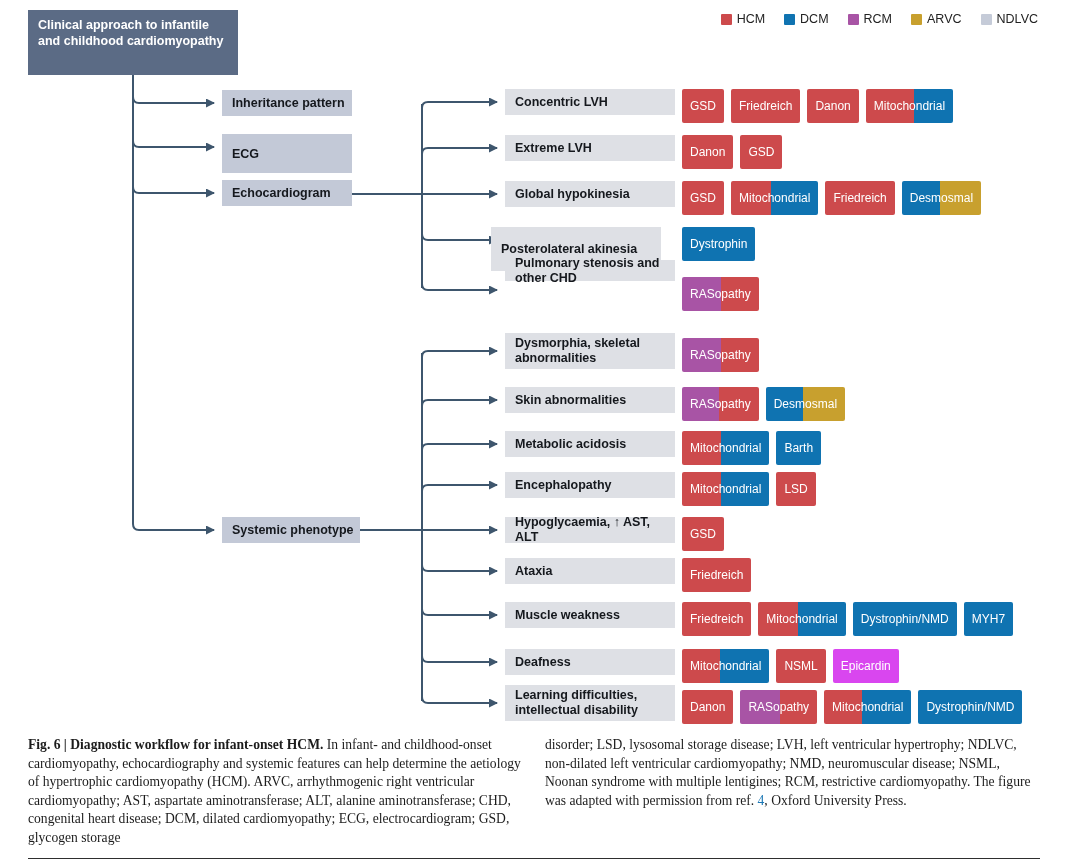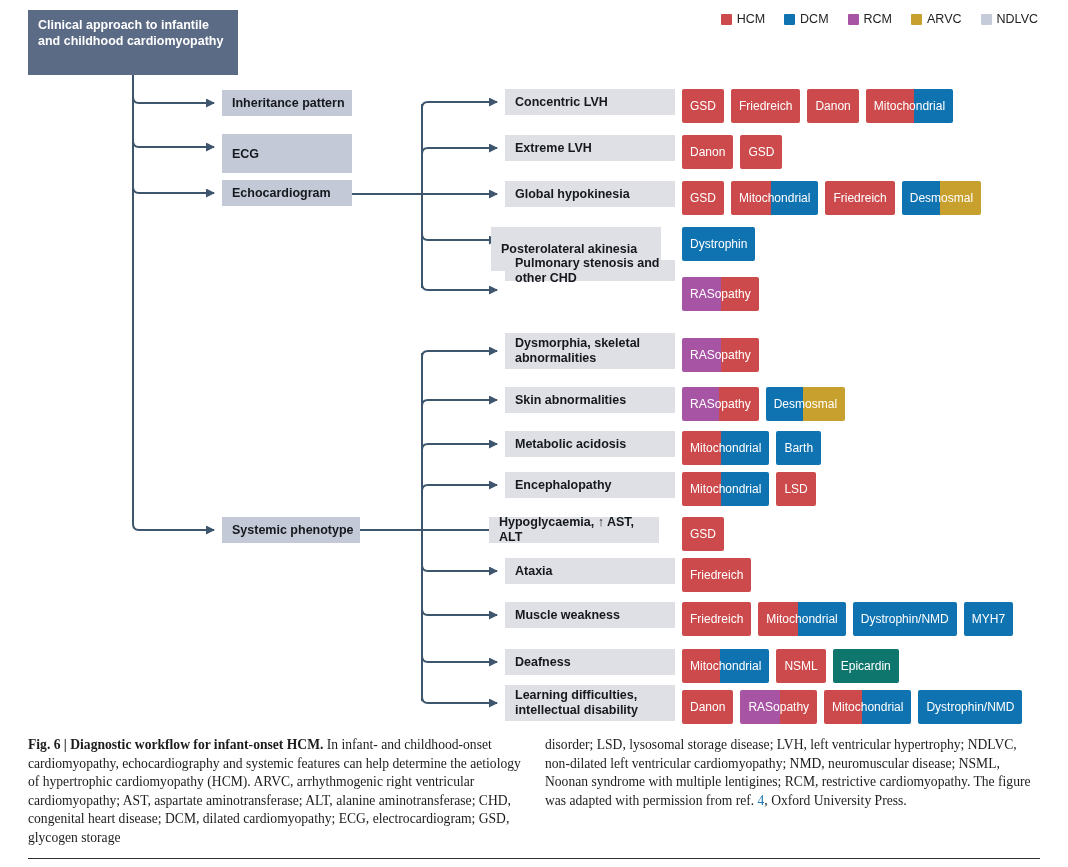--- a/index.html
+++ b/index.html
@@ -137,40 +137,40 @@
       <div class="row-label" style="left: 505px; top: 431px; width: 170px; height: 26px;">Metabolic acidosis</div>
       <div class="badge-strip" style="left: 682px; top: 431px;">
         <span class="badge" style="background: linear-gradient(90deg, rgb(205, 74, 76) 45%, rgb(15, 115, 177) 45%);">Mitochondrial</span>
         <span class="badge" style="background: rgb(15, 115, 177);">Barth</span>
       </div>
       <div class="row-label" style="left: 505px; top: 472px; width: 170px; height: 26px;">Encephalopathy</div>
       <div class="badge-strip" style="left: 682px; top: 472px;">
         <span class="badge" style="background: linear-gradient(90deg, rgb(205, 74, 76) 45%, rgb(15, 115, 177) 45%);">Mitochondrial</span>
         <span class="badge" style="background: rgb(205, 74, 76);">LSD</span>
       </div>
-      <div class="row-label" style="left: 489px; top: 517px; width: 170px; height: 26px;">Hypoglycaemia, ↑ AST, ALT</div>
+      <div class="row-label" style="left: 505px; top: 517px; width: 170px; height: 26px;">Hypoglycaemia, ↑ AST, ALT</div>
       <div class="badge-strip" style="left: 682px; top: 517px;">
         <span class="badge" style="background: rgb(205, 74, 76);">GSD</span>
       </div>
       <div class="row-label" style="left: 505px; top: 558px; width: 170px; height: 26px;">Ataxia</div>
       <div class="badge-strip" style="left: 682px; top: 558px;">
         <span class="badge" style="background: rgb(205, 74, 76);">Friedreich</span>
       </div>
       <div class="row-label" style="left: 505px; top: 602px; width: 170px; height: 26px;">Muscle weakness</div>
       <div class="badge-strip" style="left: 682px; top: 602px;">
         <span class="badge" style="background: rgb(205, 74, 76);">Friedreich</span>
         <span class="badge" style="background: linear-gradient(90deg, rgb(205, 74, 76) 45%, rgb(15, 115, 177) 45%);">Mitochondrial</span>
         <span class="badge" style="background: rgb(15, 115, 177);">Dystrophin/NMD</span>
         <span class="badge" style="background: rgb(15, 115, 177);">MYH7</span>
       </div>
       <div class="row-label" style="left: 505px; top: 649px; width: 170px; height: 26px;">Deafness</div>
       <div class="badge-strip" style="left: 682px; top: 649px;">
         <span class="badge" style="background: linear-gradient(90deg, rgb(205, 74, 76) 44%, rgb(15, 115, 177) 44%);">Mitochondrial</span>
         <span class="badge" style="background: rgb(205, 74, 76);">NSML</span>
-        <span class="badge" style="background: #0f766e;">Epicardin</span>
+        <span class="badge" style="background: #d946ef;">Epicardin</span>
       </div>
       <div class="row-label" style="left: 505px; top: 685px; width: 170px; height: 36px;">Learning difficulties,
 intellectual disability</div>
       <div class="badge-strip" style="left: 682px; top: 690px;">
         <span class="badge" style="background: rgb(205, 74, 76);">Danon</span>
         <span class="badge" style="background: linear-gradient(90deg, rgb(168, 84, 165) 52%, rgb(205, 74, 76) 52%);">RASopathy</span>
         <span class="badge" style="background: linear-gradient(90deg, rgb(205, 74, 76) 44%, rgb(15, 115, 177) 44%);">Mitochondrial</span>
         <span class="badge" style="background: rgb(15, 115, 177);">Dystrophin/NMD</span>
       </div>
     </div>

